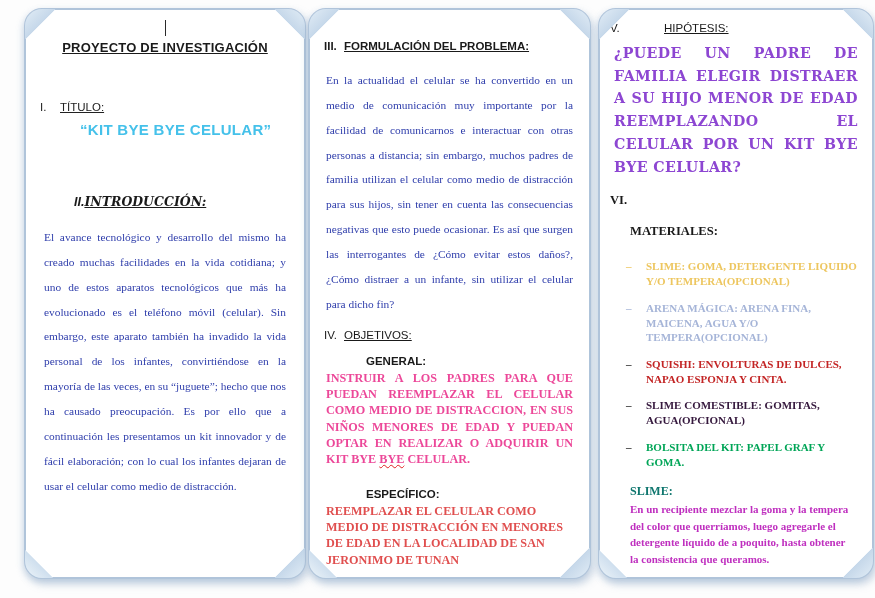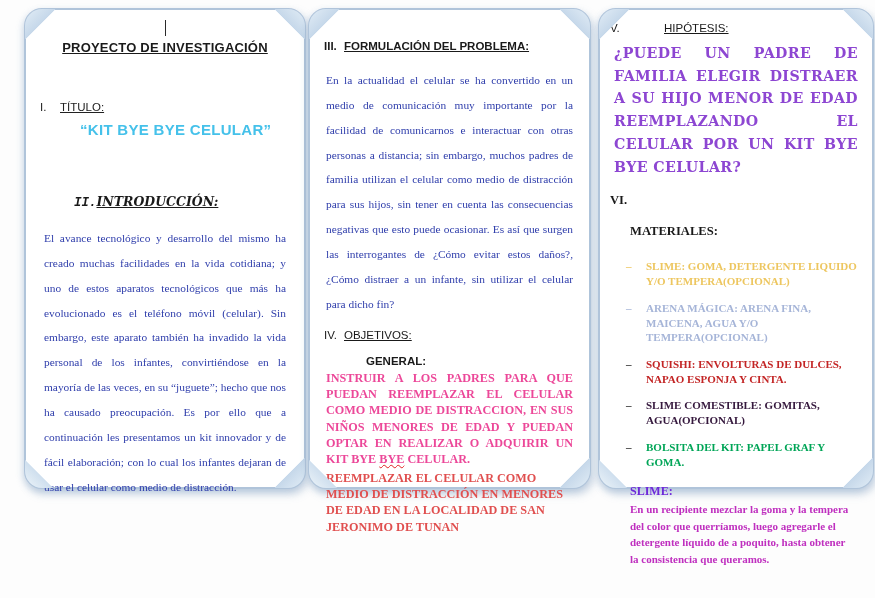--- a/index.html
+++ b/index.html
@@ -1,21 +1,21 @@
 <!DOCTYPE html>
 <html><head>
 <meta charset="utf-8">
 <style>
   html,body{margin:0;padding:0;}
   body{
     width:875px;height:598px;position:relative;overflow:hidden;
     background:#fdfdfd;font-family:"Liberation Sans",sans-serif;color:#1a1a1a;
   }
   .panel{
-    position:absolute;top:8px;height:481px;background:#fff;
+    position:absolute;top:8px;height:571px;background:#fff;
     border:2px solid #b0c4da;border-radius:18px;box-sizing:border-box;
     box-shadow:3px 5px 8px rgba(125,155,190,.40), -2px 3px 6px rgba(150,180,210,.30);
   }
   #panel-left{left:24px;width:282px;}
   #panel-middle{left:308px;width:283px;}
   #panel-right{left:598px;width:276px;}
 
   
   .curl{position:absolute;width:30px;height:30px;pointer-events:none;}
   .curl.tl{top:-1px;left:-1px;background:linear-gradient(315deg,rgba(0,0,0,0) 48%,#c6d8ea 50%,#e2edf6 100%);border-top-left-radius:17px;}
@@ -26,21 +26,21 @@
   .u{text-decoration:underline;}
   .numrow{display:flex;align-items:baseline;}
   .num{flex:0 0 34px;padding-left:14px;box-sizing:border-box;}
 
   
   .cursor{width:1px;height:16px;background:#2a2a2a;margin:10px auto 2px auto;}
   .doc-title{font-size:13px;font-weight:bold;text-align:center;letter-spacing:.2px;margin:4px 0 0 0;text-decoration:underline;}
   .titulo-row{margin-top:46px;font-size:11.5px;color:#222;}
   .kit-title{margin:8px 0 0 54px;color:#45c1ea;font-size:15px;font-weight:bold;letter-spacing:.3px;}
   .intro-row{margin-top:56px;font-size:12.5px;font-weight:bold;font-style:italic;font-family:"DejaVu Serif",serif;}
-  .intro-row .num{font-family:Liberation Mono, monospace;padding-left:48px;}
+  .intro-row .num{font-family:Liberation Sans, sans-serif;padding-left:48px;}
   .body-blue{
     margin:16px 16px 0 16px;text-align:justify;color:#2e3dab;
     font-family:"Liberation Serif",serif;font-size:11.4px;line-height:2.18;
   }
   #panel-left .body-blue{margin-left:18px;margin-right:18px;}
 
   
   .form-row{margin-top:30px;font-size:11.5px;font-weight:bold;align-items:center;}
   .obj-row{margin-top:12px;font-size:11.5px;}
   .sub-head{margin:14px 0 3px 56px;font-size:11.5px;font-weight:bold;}
@@ -68,21 +68,21 @@
   .mat-list{margin:20px 14px 0 26px;}
   .mat-item{display:flex;margin-bottom:12px;font-family:"Liberation Serif",serif;font-weight:bold;font-size:11px;line-height:1.34;}
   .mat-item .dash{flex:0 0 20px;}
   .mi-gold{color:#edc65f;}
   .mi-lav{color:#a6b5d8;}
   .mi-red{color:#c32525;}
   .mi-red .dash,.mi-dark .dash,.mi-green .dash{color:#222;}
   .mi-dark{color:#35183d;}
   .mi-green{color:#00a557;}
   .proc-head{margin:12px 0 0 30px;font-family:"Liberation Serif",serif;font-weight:bold;font-size:12.6px;}
-  .slime-head{margin:15px 0 2px 30px;font-family:"Liberation Serif",serif;font-weight:bold;font-size:12px;color:#6d28d9;}
+  .slime-head{margin:15px 0 2px 30px;font-family:"Liberation Serif",serif;font-weight:bold;font-size:12px;color:#0f766e;}
   .proc-body{
     margin:2px 16px 0 30px;text-align:left;color:#bf2fbf;
     font-family:"Liberation Serif",serif;font-weight:bold;font-size:11px;line-height:1.5;
   }
 </style>
 </head>
 <body>
 
 <section class="panel" id="panel-left">
   <div class="curl tl"></div>
@@ -119,20 +119,21 @@
   <p class="body-blue">En la actualidad el celular se ha convertido en un medio de comunicación muy importante por la facilidad de comunicarnos e interactuar con otras personas a distancia; sin embargo, muchos padres de familia utilizan el celular como medio de distracción para sus hijos, sin tener en cuenta las consecuencias negativas que esto puede ocasionar. Es así que surgen las interrogantes de ¿Cómo evitar estos daños?, ¿Cómo distraer a un infante, sin utilizar el celular para dicho fin?</p>
 
   <div class="numrow obj-row">
     <span class="num">IV.</span>
     <span class="u">OBJETIVOS:</span>
   </div>
 
   <div class="sub-head">GENERAL:</div>
   <p class="general-body"><span>INSTRUIR A LOS PADRES PARA QUE PUEDAN REEMPLAZAR EL CELULAR COMO MEDIO DE DISTRACCION, EN SUS NIÑOS MENORES DE EDAD Y PUEDAN OPTAR EN REALIZAR O ADQUIRIR UN KIT BYE </span><span class="wavy">BYE</span><span> CELULAR.</span></p>
 
+  <div class="esp-head">ESPECÍFICO:</div>
   <p class="esp-body">REEMPLAZAR EL CELULAR COMO MEDIO DE DISTRACCIÓN EN MENORES DE EDAD EN LA LOCALIDAD DE SAN JERONIMO DE TUNAN</p>
 </section>
 
 <section class="panel" id="panel-right">
   <div class="curl tl"></div>
   <div class="curl tr"></div>
   <div class="curl br"></div>
   <div class="curl bl"></div>
 
   <div class="numrow hip-row">

